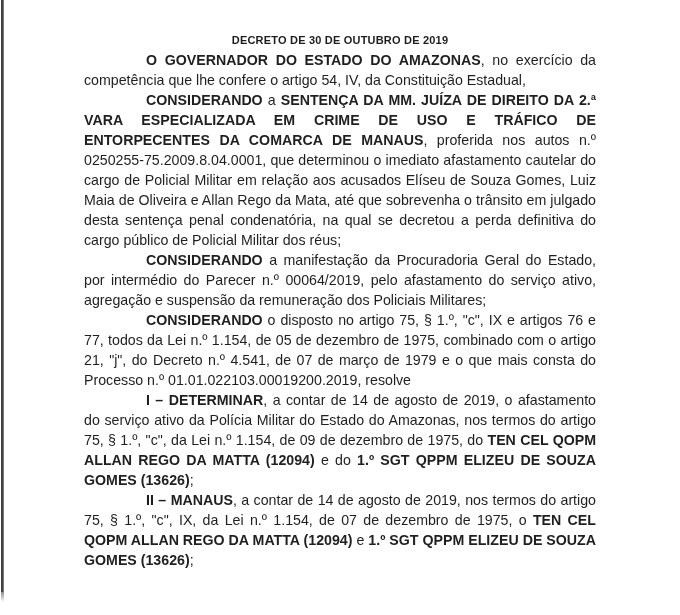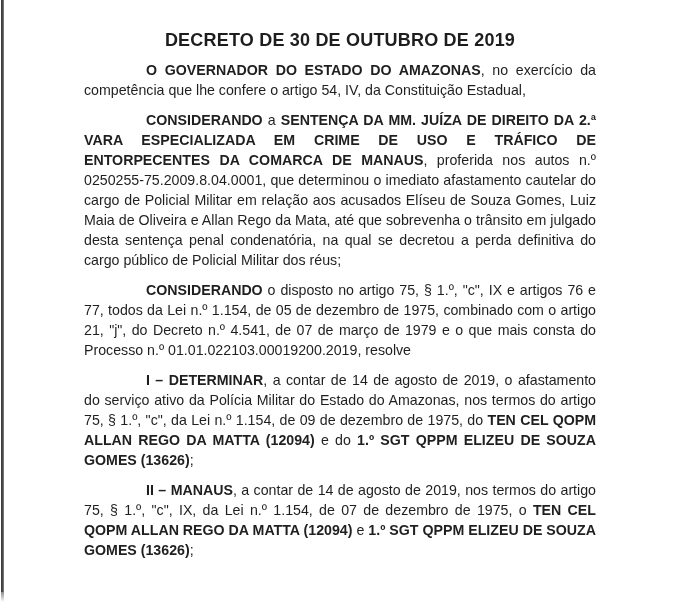--- a/index.html
+++ b/index.html
@@ -38,62 +38,62 @@
   .page {
     position: absolute;
     left: 84px;
     top: 0;
     width: 512px;
   }
 
   .doc-title {
     text-align: center;
     font-weight: bold;
-    font-size: 18px;
+    font-size: 11px;
     letter-spacing: 0.2px;
     color: #1d1d1d;
     margin-top: 30px;
     margin-bottom: 0;
     line-height: 20px;
     white-space: nowrap;
   }
 
   p.para {
     margin: 0;
     text-align: justify;
     text-justify: inter-word;
     font-size: 14.2px;
     line-height: 20px;
     color: #1f1f1f;
     text-indent: 62px;
     -webkit-font-smoothing: antialiased;
   }
 
   p.para.gap {
-    margin-top: 10px;
   }
 
   .b { font-weight: bold; }
 
   
 </style>
 </head>
 <body>
 
 <div class="scan-edge"></div>
 <div class="scan-edge-fade"></div>
 
 <div class="page">
 
   <div class="doc-title">DECRETO DE 30 DE OUTUBRO DE 2019</div>
 
   <p class="para gap"><span class="b">O GOVERNADOR DO ESTADO DO AMAZONAS</span><span>, no exercício da competência que lhe confere o artigo 54, IV, da Constituição Estadual,</span></p>
 
   <p class="para gap"><span class="b">CONSIDERANDO</span><span> a </span><span class="b">SENTENÇA DA MM. JUÍZA DE DIREITO DA 2.ª VARA ESPECIALIZADA EM CRIME DE USO E TRÁFICO DE ENTORPECENTES DA COMARCA DE MANAUS</span><span>, proferida nos autos n.º 0250255-75.2009.8.04.0001, que determinou o imediato afastamento cautelar do cargo de Policial Militar em relação aos acusados Elíseu de Souza Gomes, Luiz Maia de Oliveira e Allan Rego da Mata, até que sobrevenha o trânsito em julgado desta sentença penal condenatória, na qual se decretou a perda definitiva do cargo público de Policial Militar dos réus;</span></p>
 
+  <p class="para gap"><span class="b">CONSIDERANDO</span><span> a manifestação da Procuradoria Geral do Estado, por intermédio do Parecer n.º 00064/2019, pelo afastamento do serviço ativo, agregação e suspensão da remuneração dos Policiais Militares;</span></p>
 
   <p class="para gap"><span class="b">CONSIDERANDO</span><span> o disposto no artigo 75, § 1.º, "c", IX e artigos 76 e 77, todos da Lei n.º 1.154, de 05 de dezembro de 1975, combinado com o artigo 21, "j", do Decreto n.º 4.541, de 07 de março de 1979 e o que mais consta do Processo n.º 01.01.022103.00019200.2019, resolve</span></p>
 
   <p class="para gap"><span class="b">I – DETERMINAR</span><span>, a contar de 14 de agosto de 2019, o afastamento do serviço ativo da Polícia Militar do Estado do Amazonas, nos termos do artigo 75, § 1.º, "c", da Lei n.º 1.154, de 09 de dezembro de 1975, do </span><span class="b">TEN CEL QOPM ALLAN REGO DA MATTA (12094)</span><span> e do </span><span class="b">1.º SGT QPPM ELIZEU DE SOUZA GOMES (13626)</span><span>;</span></p>
 
   <p class="para gap"><span class="b">II – MANAUS</span><span>, a contar de 14 de agosto de 2019, nos termos do artigo 75, § 1.º, "c", IX,  da Lei n.º 1.154, de 07 de dezembro de 1975, o </span><span class="b">TEN CEL QOPM ALLAN REGO DA MATTA (12094)</span><span> e </span><span class="b">1.º SGT QPPM ELIZEU DE SOUZA GOMES (13626)</span><span>;</span></p>
 
 </div>
 
 </body></html>

